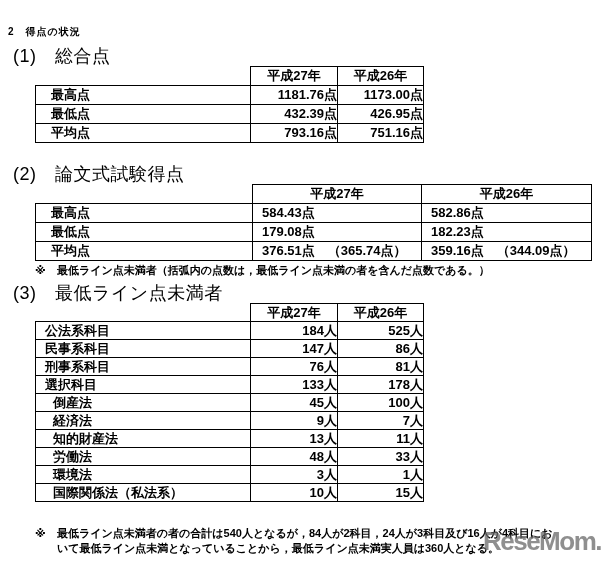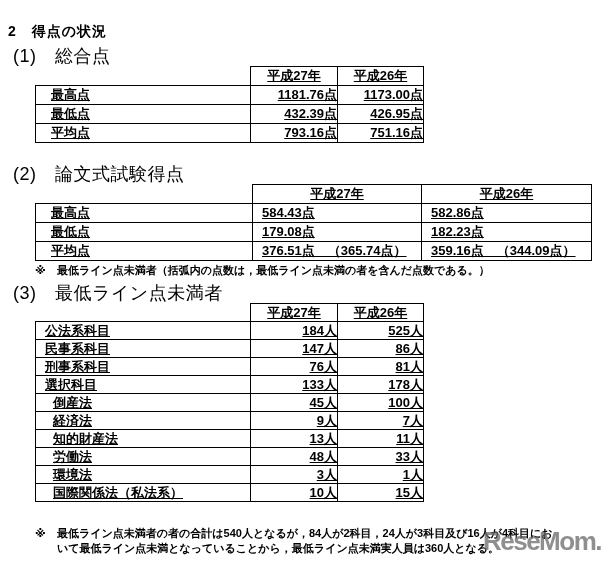--- a/index.html
+++ b/index.html
@@ -3,31 +3,30 @@
 <meta charset="utf-8">
 <style>
   html,body{margin:0;padding:0;}
   body{
     width:603px;height:569px;position:relative;background:#ffffff;color:#000;
     font-family:"Liberation Sans","DejaVu Sans",sans-serif;
     overflow:hidden;
   }
   .doc{padding-top:23px;}
   .page-title{
-    margin:0 0 9px 8px;font-size:14px;font-weight:bold;line-height:17px;
+    margin:0 0 9px 8px;font-size:10px;font-weight:bold;line-height:17px;
     letter-spacing:1px;
   }
   .sec-heading{
     margin:4px 0 0 13px;font-size:18px;font-weight:normal;line-height:15px;
     letter-spacing:0.5px;
   }
   table{
     border-collapse:collapse;table-layout:fixed;margin-left:35px;
     margin-top:2px;
-    text-decoration:underline;
   }
   td,th{
     border:1px solid #000;font-size:13px;font-weight:bold;
     height:18px;line-height:18px;padding:0;overflow:hidden;white-space:nowrap;
   }
   th.blank{border:none;background:transparent;}
   th.year{text-align:center;}
   td.lbl{text-align:left;padding-left:15px;}
   td.val{text-align:right;}
   

